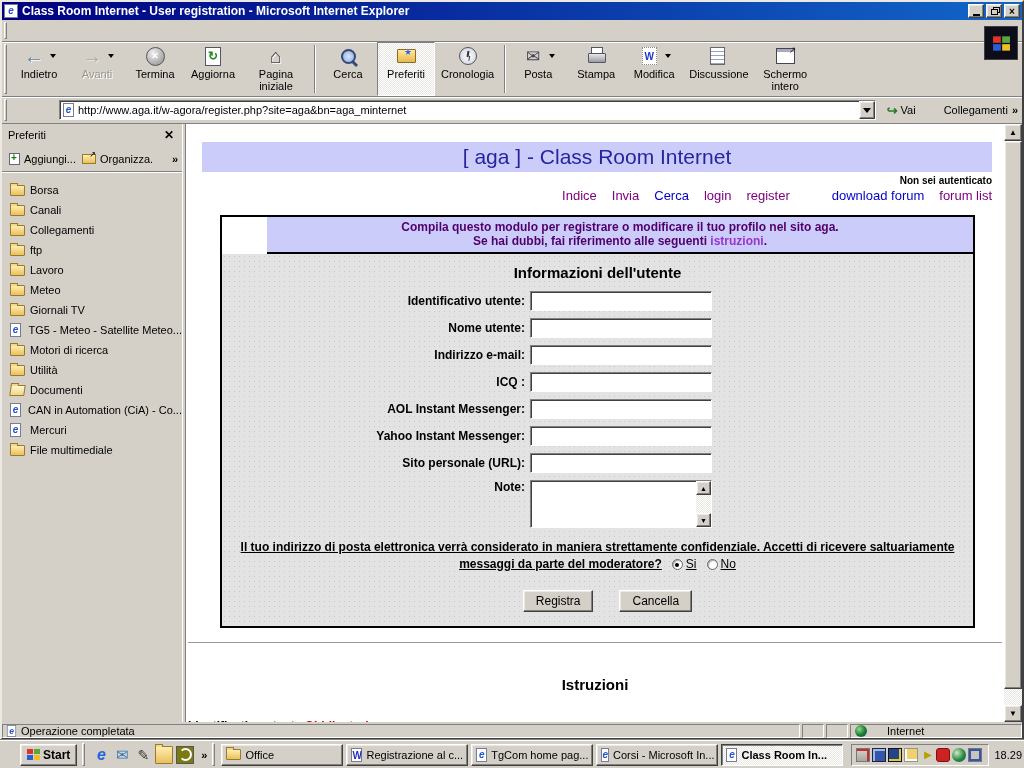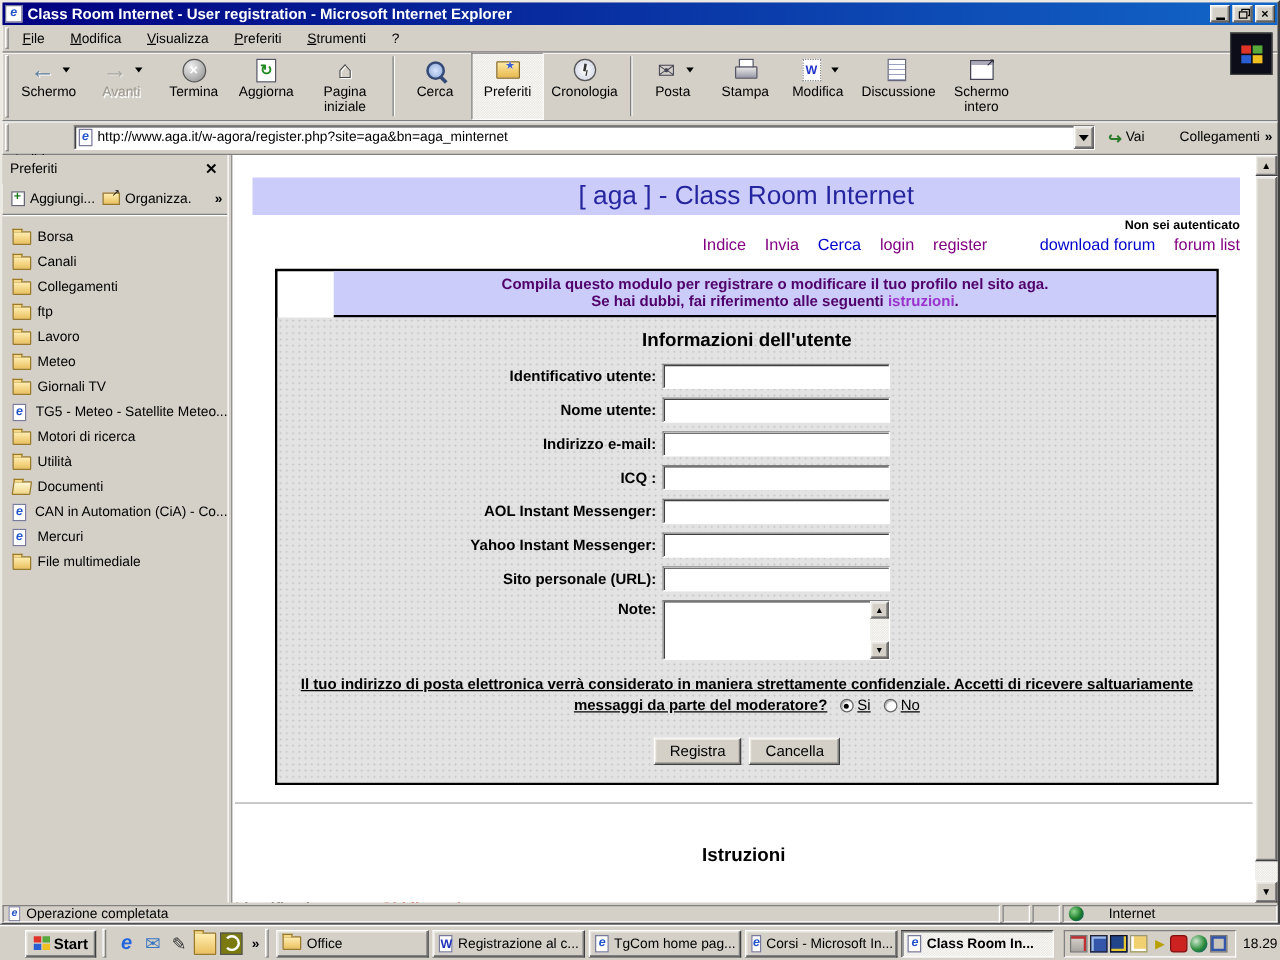--- a/index.html
+++ b/index.html
@@ -153,21 +153,21 @@
   .fk-arrow { height:14px; display:flex; align-items:center; justify-content:center; font-size:7px; color:#000; }
   .fk-track { flex:1; background-color:#e8e6e0;
     background-image:linear-gradient(45deg,#fff 25%,transparent 25%,transparent 75%,#fff 75%),linear-gradient(45deg,#fff 25%,transparent 25%,transparent 75%,#fff 75%);
     background-size:2px 2px; background-position:0 0,1px 1px; }
   .privacy { text-align:center; font-weight:bold; font-size:12px; line-height:15px; margin:12px 8px 0;text-decoration:underline; }
   .radio-line { margin-top:2px; display:flex; justify-content:center; align-items:center; }
   .radio { width:11px; height:11px; border-radius:50%; background:#fff; border:1px solid #666; box-shadow:inset 1px 1px 1px #aaa; margin:0 3px 0 10px; display:flex; align-items:center; justify-content:center; }
   .radio.checked::after { content:""; width:4px; height:4px; border-radius:50%; background:#000; }
   .radio-label { font-weight:normal; font-size:12px; }
   .btn-row { display:flex; justify-content:center; gap:6px; margin:18px 0 4px; }
-  .btn98 { font-size:12px; padding:3px 12px; }
+  .btn98 { font-size:12px; padding:3px 12px;margin-left:20px; }
 
   .rule { margin:14px 2px 0; border-top:1px solid #9a9a9a; border-bottom:1px solid #ffffff; height:2px; }
   .instructions-title { text-align:center; font-size:15px; font-weight:bold; margin-top:32px; }
   .instr-term-row { margin:26px 0 0 2px; font-size:12px; }
   .instr-term { font-weight:bold; }
   .instr-required { font-weight:bold; color:var(--required,#cc0000); }
 
   
   .vscroll { width:18px; height:598px; background:#d4d0c8; position:relative; }
   .vs-btn { position:absolute; left:0; width:18px; height:17px; display:flex; align-items:center; justify-content:center; font-size:8px; color:#000; }
@@ -228,51 +228,36 @@
     <span class="cap-btn out">
         <span class="glyph-restore"></span>
       </span>
     <span class="cap-btn out">
         <span>×</span>
       </span>
   </div>
 
   <div class="menubar">
     <span class="grip"></span>
-    <span>
-      
-    
-        <span class="menu-item">File</span>
-      
-        <span class="menu-item">Modifica</span>
-      
-        <span class="menu-item">Visualizza</span>
-      
-        <span class="menu-item">Preferiti</span>
-      
-        <span class="menu-item">Strumenti</span>
-      
-        <span class="menu-item">?</span>
-      </span>
   </div>
 
   <div class="brandbox">
     <span class="win-flag big"></span>
   </div>
 
   <div class="toolbar">
     <span class="grip"></span>
     <span class="tb-group">
 
         <span class="tb-btn">
           <span class="ic-row">
             <span class="tb-icon back"></span>
             <span class="caret show"></span>
           </span>
-          <span class="tb-label">Schermo</span>
+          <span class="tb-label">Indietro</span>
         </span>
 
         <span class="tb-btn disabled">
           <span class="ic-row">
             <span class="tb-icon forward"></span>
             <span class="caret show"></span>
           </span>
           <span class="tb-label">Avanti</span>
         </span>
 

